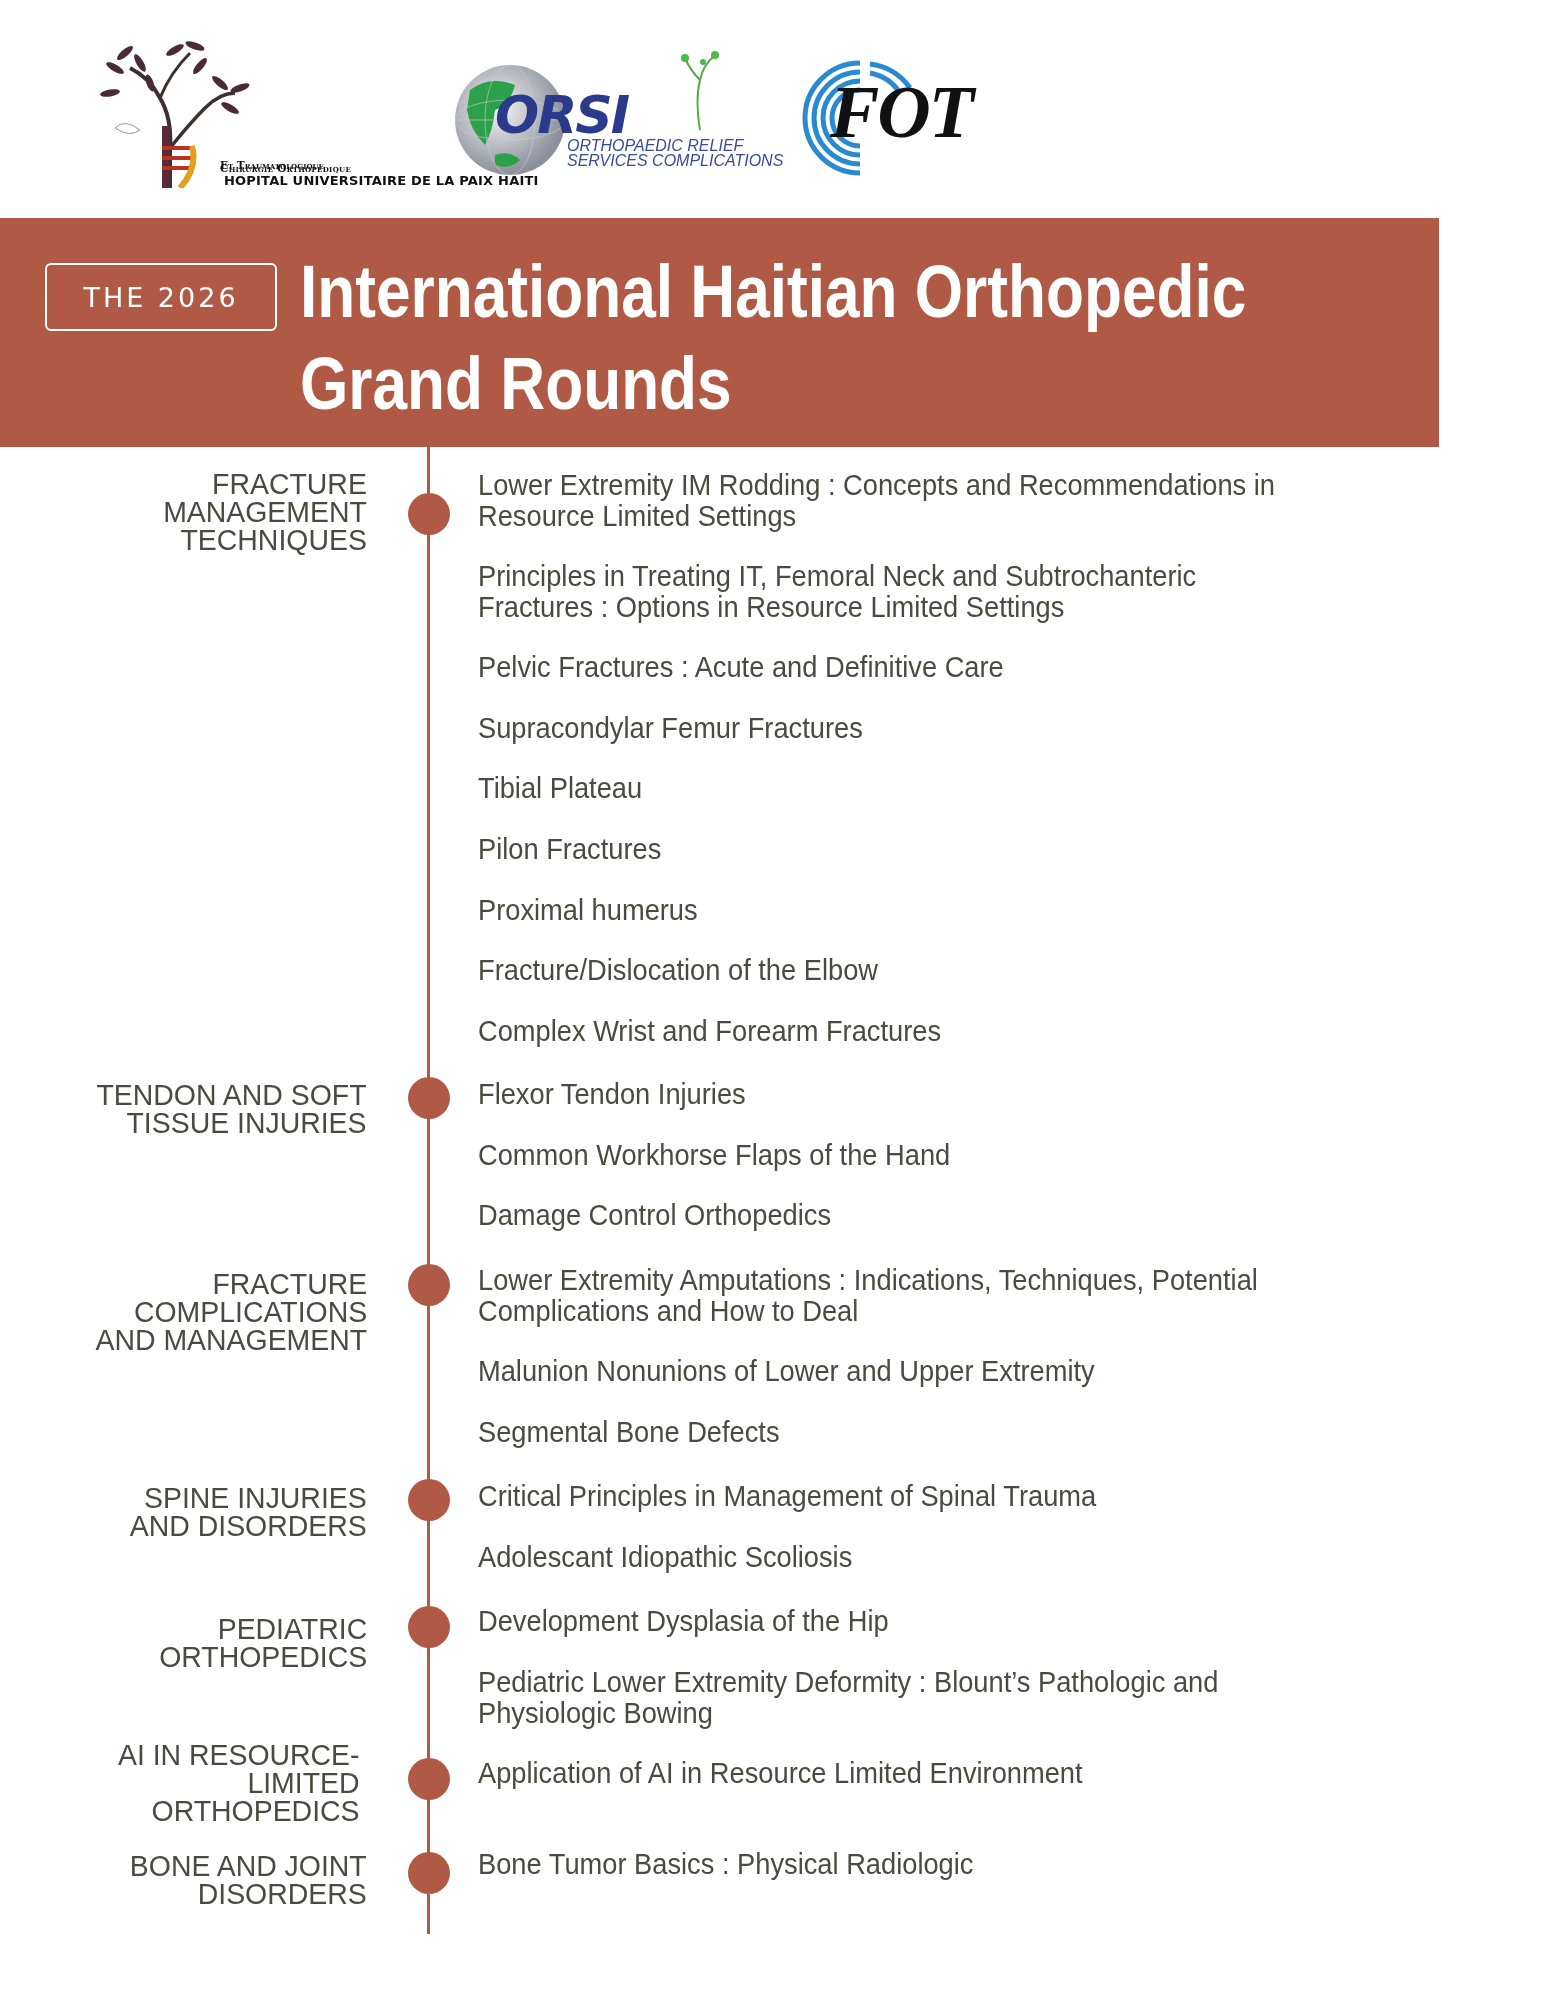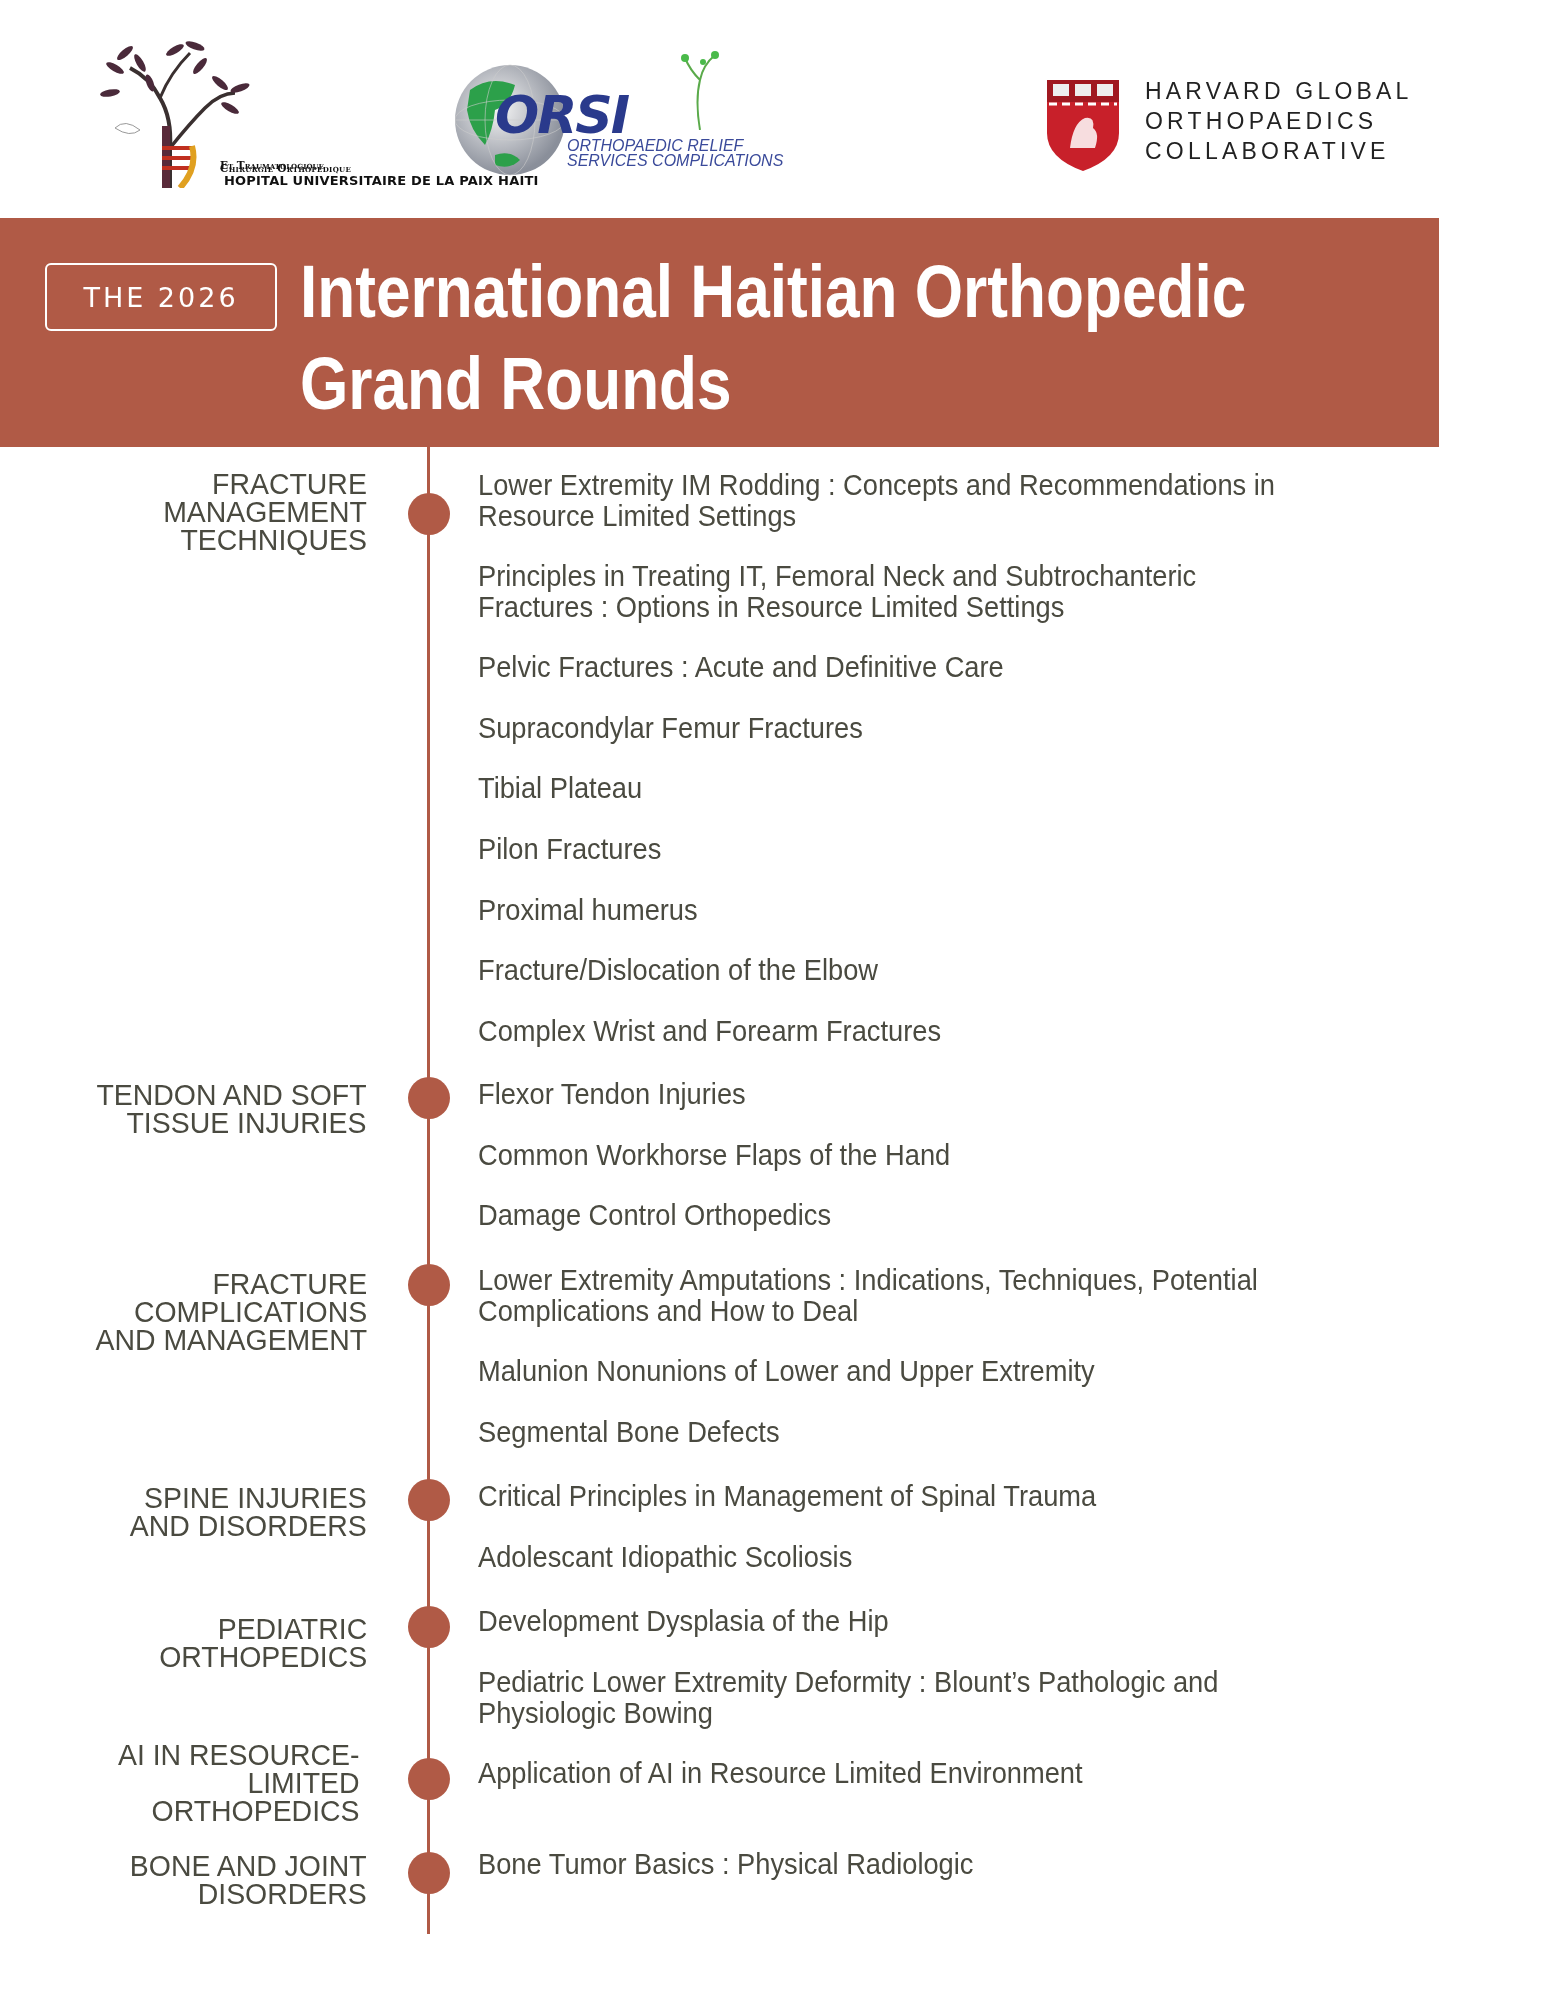--- a/index.html
+++ b/index.html
@@ -101,35 +101,34 @@
       <path d="M25 80 Q20 50 25 30 Q28 15 40 5 M25 30 Q15 20 10 8" stroke="#5aaa4a" stroke-width="2" fill="none"></path>
       <circle cx="40" cy="5" r="4" fill="#4aba4a"></circle>
         <circle cx="10" cy="8" r="4" fill="#4aba4a"></circle>
         <circle cx="28" cy="12" r="3" fill="#4aba4a"></circle>
     </svg>
     <div class="orsi">ORSI</div>
     <div class="sub1">ORTHOPAEDIC RELIEF</div>
     <div class="sub2">SERVICES COMPLICATIONS</div>
   </div>
 
-
-  <div class="logo logo4">
-    <svg width="76" height="95" viewBox="0 0 76 95" style="position:absolute;left:0;top:0">
-      <path d="M2 2 L74 2 L74 55 Q74 80 38 93 Q2 80 2 55 Z" fill="#c8202a"></path>
-      <rect x="2" y="2" width="72" height="22" fill="#a01820"></rect>
-      <rect x="8" y="6" width="16" height="12" fill="#eee"></rect>
-        <rect x="30" y="6" width="16" height="12" fill="#eee"></rect>
-        <rect x="52" y="6" width="16" height="12" fill="#eee"></rect>
-      <path d="M4 26 H72" stroke="#fff" stroke-width="3" stroke-dasharray="8 5"></path>
-      <path d="M25 70 Q28 45 40 40 Q50 38 48 50 Q55 55 50 70 Z" fill="#fff" opacity="0.85"></path>
-    </svg>
-    <div class="htxt" style="top:0px">HARVARD GLOBAL</div>
-    <div class="htxt" style="top:30px">ORTHOPAEDICS</div>
-    <div class="htxt" style="top:60px">COLLABORATIVE</div>
-  </div>
+  <div class="logo logo3">
+    <svg width="120" height="120" viewBox="0 0 120 120" style="position:absolute;left:0;top:0">
+      <g fill="none" stroke="#2a8ad0" stroke-width="5">
+        <path d="M60 5 A55 55 0 0 0 60 115"></path>
+        <path d="M60 14 A46 46 0 0 0 60 106"></path>
+        <path d="M60 23 A37 37 0 0 0 60 97"></path>
+        <path d="M60 32 A28 28 0 0 0 60 88"></path>
+        <path d="M70 6 A55 55 0 0 1 110 30"></path>
+        <path d="M70 15 A46 46 0 0 1 100 35"></path>
+      </g>
+    </svg>
+    <div class="fot">FOT</div>
+  </div>
+
 </div>
 
 <div class="banner">
   <div class="badge">THE 2026</div>
   <div class="title">
     <div>International Haitian Orthopedic</div>
     <div>Grand Rounds</div>
   </div>
 </div>
 

